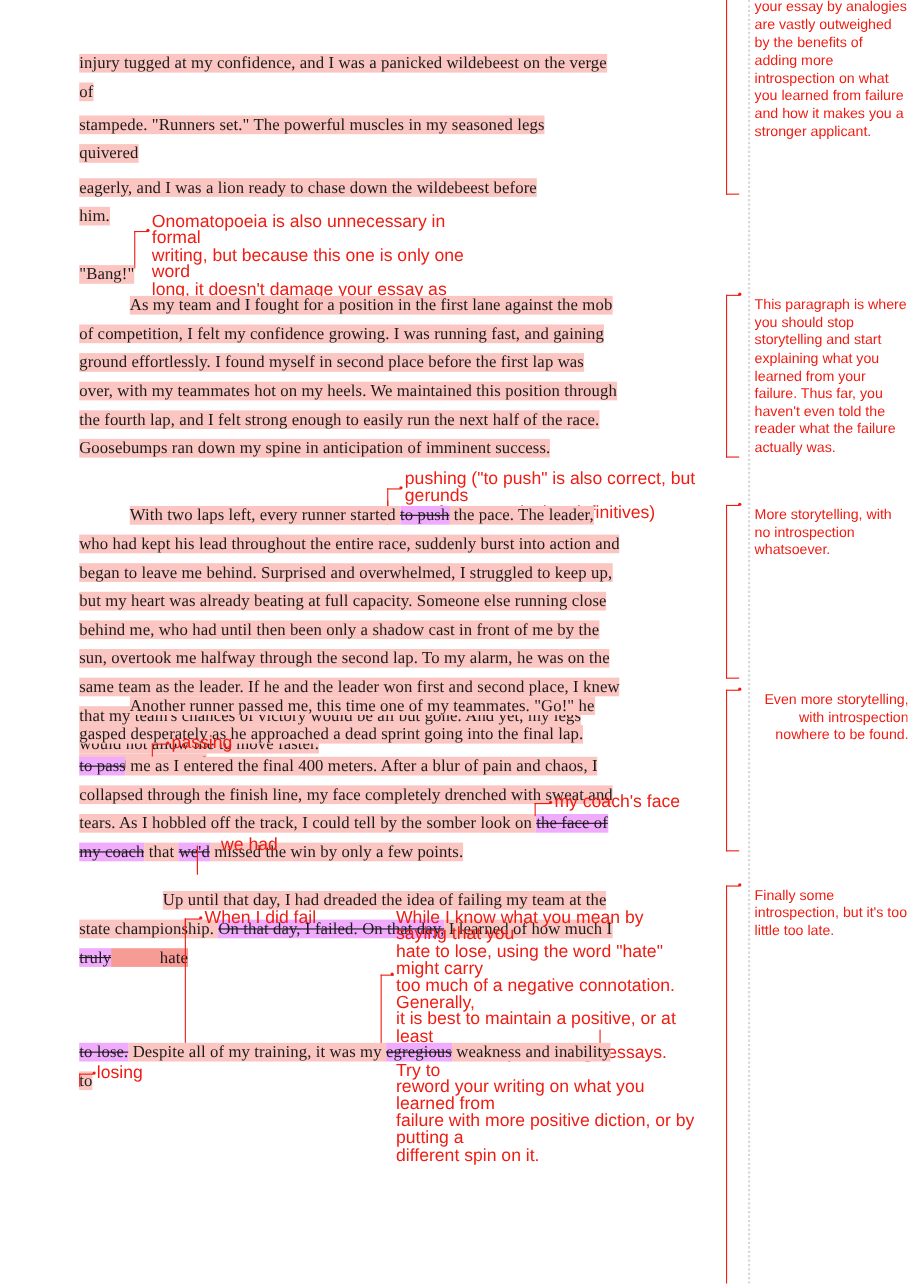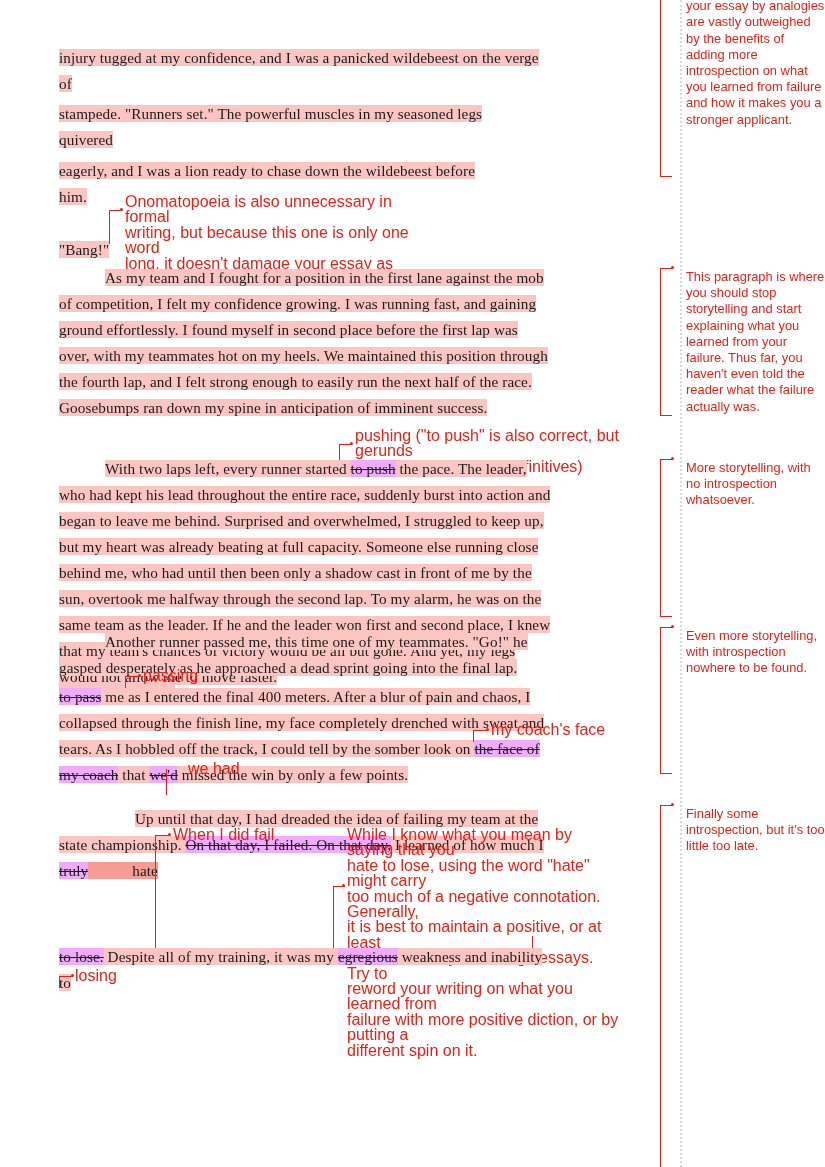--- a/index.html
+++ b/index.html
@@ -17,21 +17,21 @@
   #page {
     position: absolute;
     inset: 0;
     width: 825px;
     height: 1167px;
   }
 
   
   .doc {
     position: absolute;
-    left: 3px; top: 0;
+    left: 16px; top: 0;
     width: 660px;
     height: 985px;
   }
 
   .para {
     position: absolute;
     font-family: "Liberation Serif", "DejaVu Serif", serif;
     font-size: 15.2px;
     line-height: 26px;
     color: #1b1b1b;
@@ -217,19 +217,19 @@
   <div class="bracket" style="top:268px; height:148px;"></div>
   <div class="bracket-dot" style="top:266px;"></div>
   <div class="comment" style="top:269px;">This paragraph is where you should stop storytelling and start explaining what you learned from your failure. Thus far, you haven't even told the reader what the failure actually was.</div>
 
   <div class="bracket" style="top:459px; height:158px;"></div>
   <div class="bracket-dot" style="top:457px;"></div>
   <div class="comment" style="top:460px;">More storytelling, with no introspection whatsoever.</div>
 
   <div class="bracket" style="top:627px; height:147px;"></div>
   <div class="bracket-dot" style="top:625px;"></div>
-  <div class="comment" style="top:628px;">Even more storytelling, with introspection nowhere to be found.</div>
+  <div class="comment" style="top:628px;text-align:right;">Even more storytelling, with introspection nowhere to be found.</div>
 
   <div class="bracket open-bottom" style="top:805px; height:362px;"></div>
   <div class="bracket-dot" style="top:803px;"></div>
   <div class="comment" style="top:806px;">Finally some introspection, but it's too little too late.</div>
 
 </div>
 
 </body></html>

